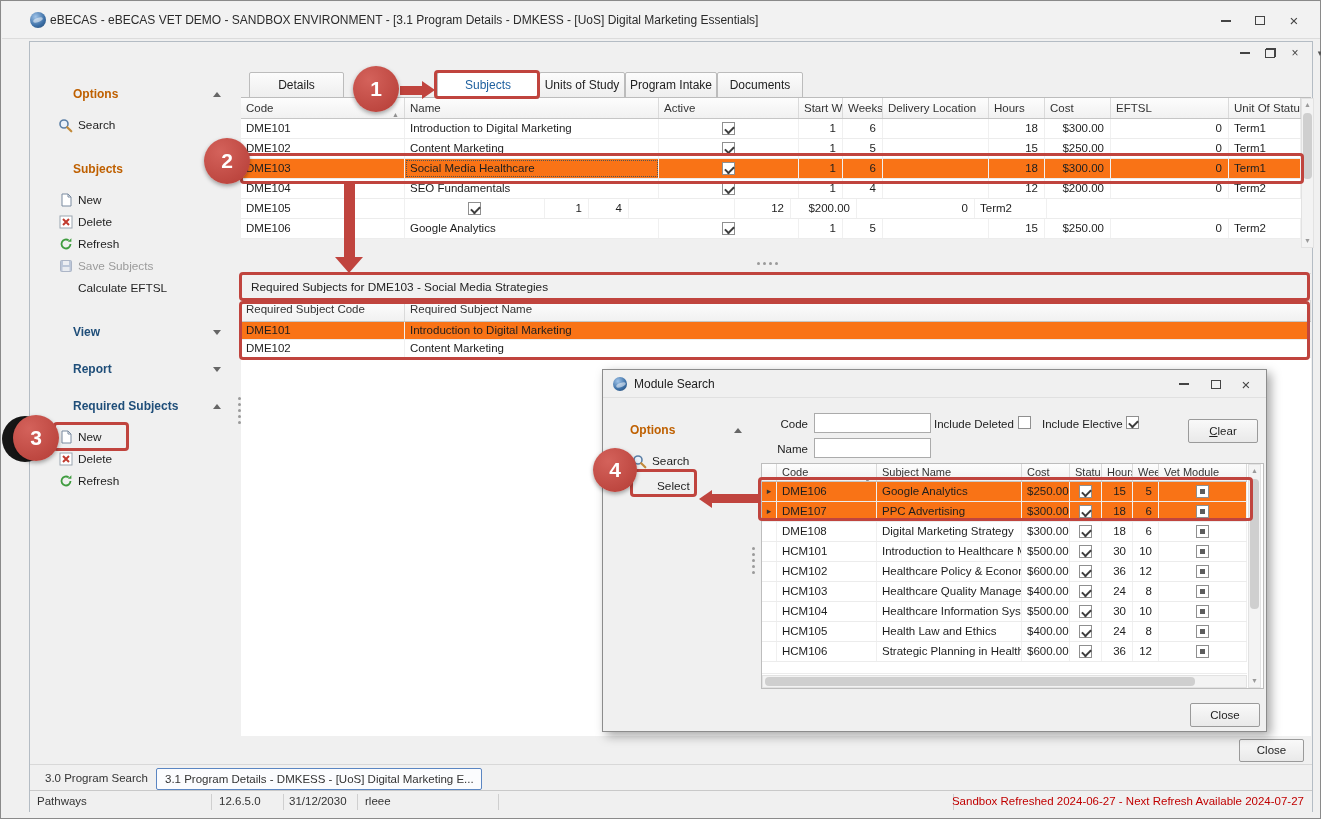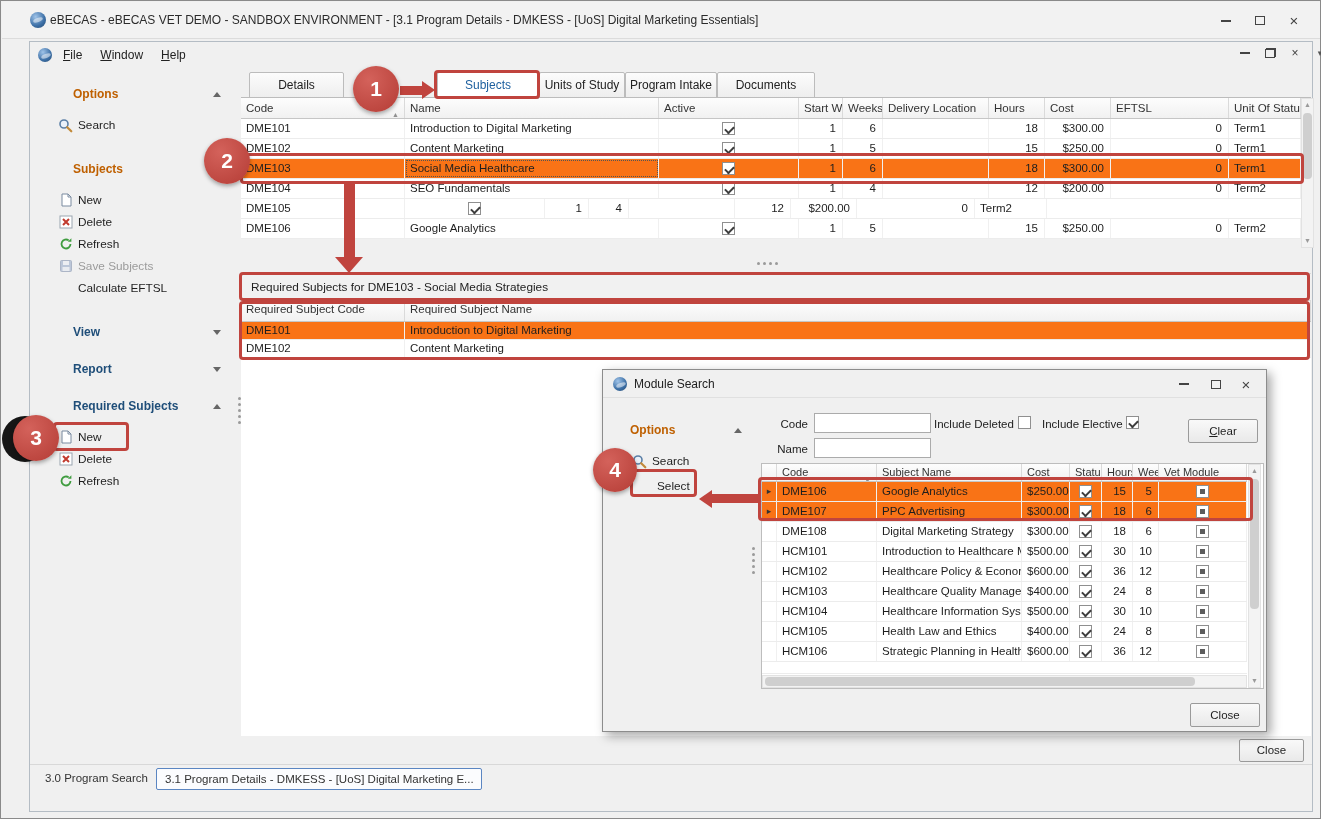--- a/index.html
+++ b/index.html
@@ -127,24 +127,20 @@
     <span class="tb-btn" style="right:46px;">
         <i class="ico-max"></i>
       </span>
     <span class="tb-btn" style="right:12px;">
         <i class="ico-x">×</i>
       </span>
   </div>
 
   <div class="child"></div>
 
-  <div class="menubar">
-    <span class="appico small"></span>
-    <span id="menu-items"><span class="menu-item"><u>F</u>ile</span><span class="menu-item"><u>W</u>indow</span><span class="menu-item"><u>H</u>elp</span></span>
-  </div>
   <div class="menu-right">
     <span class="m-btn">
         <i class="ico-min"></i>
       </span>
     <span class="m-btn">
         <i class="ico-restore"></i>
       </span>
     <span class="m-btn">
         <i class="ico-x" style="font-size:12px;">×</i>
       </span>
@@ -253,21 +249,21 @@
       <i></i>
       <i></i>
     </div>
 
   <div class="tabline"></div>
   <div id="tabstrip">
       <div class="tab" style="left: 248px; width: 95px;">Details</div>
       <div class="tab selected" style="left: 436px; width: 102px;">Subjects</div>
       <div class="tab" style="left: 538px; width: 86px;">Units of Study</div>
       <div class="tab" style="left: 624px; width: 92px;">Program Intake</div>
-      <div class="tab" style="left: 716px; width: 98px;">Documents</div>
+      <div class="tab" style="left: 716px; width: 86px;">Documents</div>
     </div>
 
   <div id="main-grid" class="grid" style="left:240px;top:97px;width:1060px;">
       <div class="g-row g-head">
         <div class="g-cell" style="width: 164px;"><span>Code</span><i class="sort">▲</i></div>
         <div class="g-cell" style="width: 254px;"><span>Name</span></div>
         <div class="g-cell" style="width: 140px;"><span>Active</span></div>
         <div class="g-cell" style="width: 44px;"><span>Start Week</span></div>
         <div class="g-cell" style="width: 40px;"><span>Weeks</span></div>
         <div class="g-cell" style="width: 106px;"><span>Delivery Location</span></div>
@@ -385,20 +381,32 @@
     </div>
 
   <div class="btn" style="left:1238px;top:738px;width:65px;height:23px;line-height:21px;">Close</div>
 
   <div class="bottomtabs">
       <div id="bottom-tabs">
         <div class="btab" style="left: 7px; width: 118px;">3.0 Program Search</div>
         <div class="btab active" style="left: 126px; width: 326px;">3.1 Program Details - DMKESS - [UoS] Digital Marketing E...</div>
       </div>
     </div>
+  <div class="statusbar" id="statusbar">
+      <span class="sb-cell" style="left: 7px;">Pathways</span>
+      <span class="sb-cell" style="left: 189px;">12.6.5.0</span>
+      <span class="sb-cell" style="left: 259px;">31/12/2030</span>
+      <span class="sb-cell" style="left: 335px;">rleee</span>
+      <i class="sb-sep" style="left: 181px;"></i>
+      <i class="sb-sep" style="left: 253px;"></i>
+      <i class="sb-sep" style="left: 327px;"></i>
+      <i class="sb-sep" style="left: 468px;"></i>
+      <i class="sb-sep" style="left: 923px;"></i>
+      <span class="sb-note">Sandbox Refreshed 2024-06-27 - Next Refresh Available 2024-07-27</span>
+    </div>
 
   <div class="dialog">
     <div class="dlg-title">
       <span class="appico small"></span>
       <span class="dlg-title-text">Module Search</span>
       <span class="d-btn" style="right:68px;">
           <i class="ico-min"></i>
         </span>
       <span class="d-btn" style="right:36px;">
           <i class="ico-max"></i>

